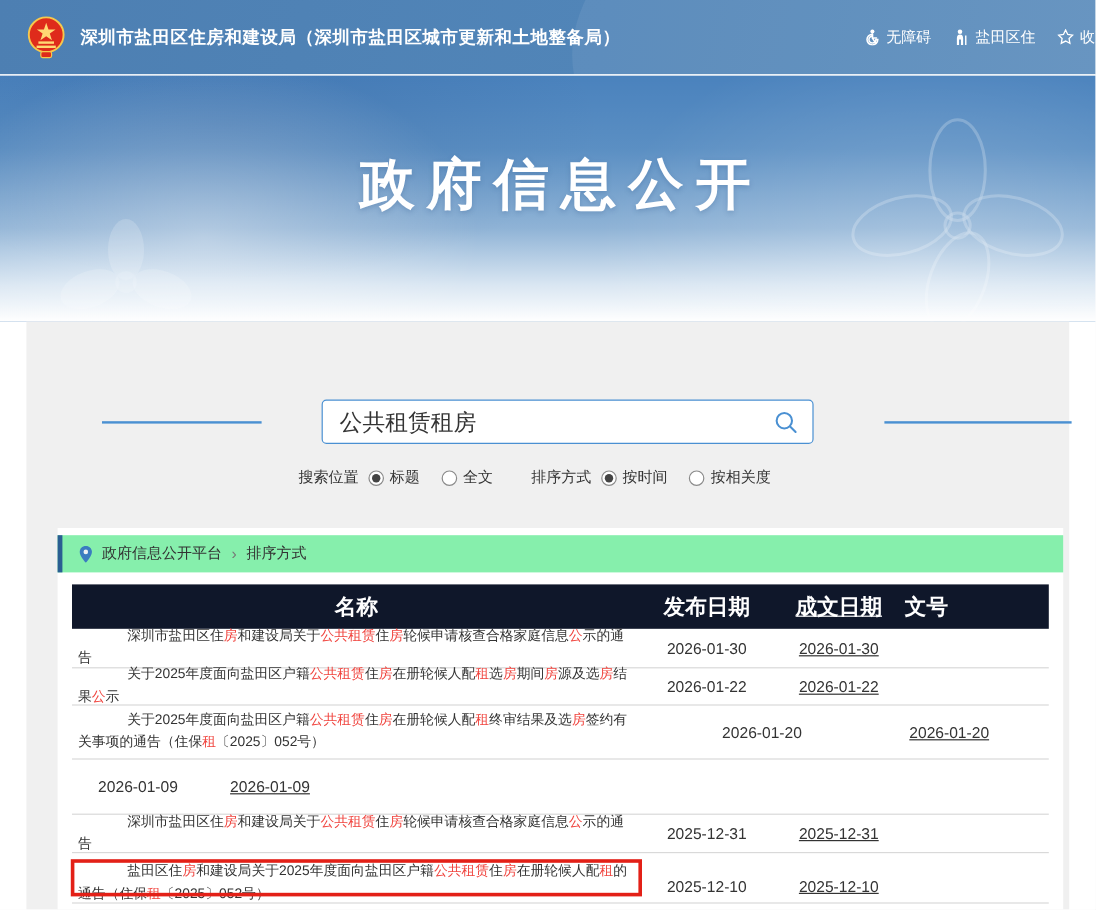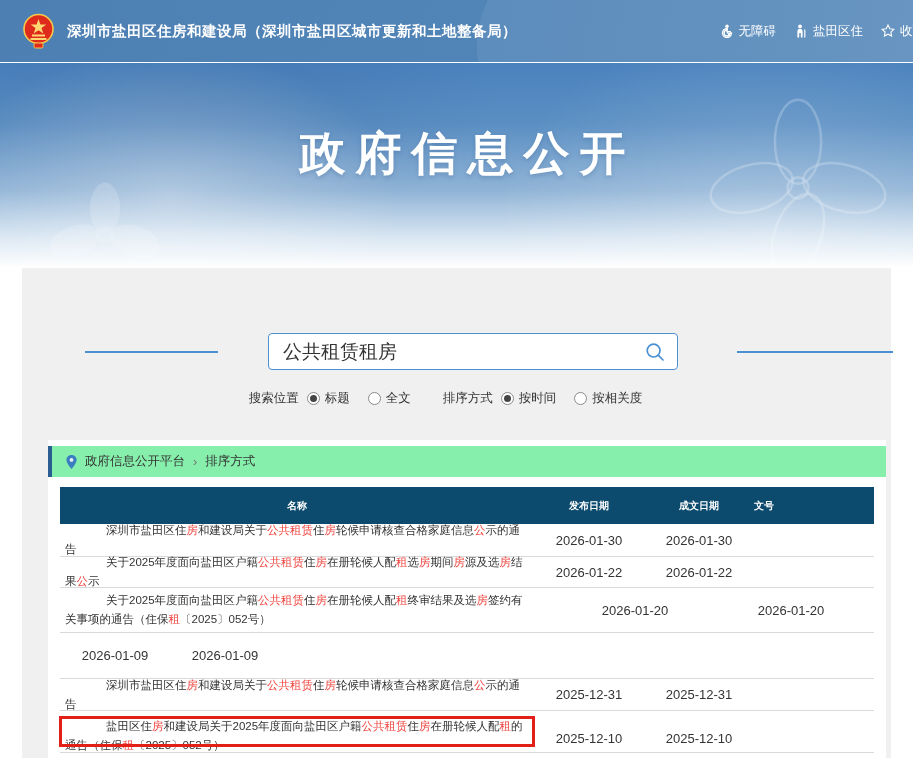--- a/index.html
+++ b/index.html
@@ -63,26 +63,26 @@
   
   .card { position:absolute; left:48px; top:440px; width:838px; height:318px; background:#fff; }
   .breadcrumb { position:absolute; left:0; top:6px; width:838px; height:31px; background:#86efac;
     display:flex; align-items:center; font-size:12.5px; color:#333; }
   .bc-stripe { width:4px; height:31px; background:#2a5e92; flex:0 0 auto; }
   .bc-pin { margin:0 8px 0 14px; width:11px; height:14px; }
   .bc-link { color:#333; text-decoration:none; cursor:pointer; }
   .bc-sep { margin:0 8px; color:#777; font-size:13px; }
 
   .rtable { position:absolute; left:12px; top:47px; width:814px; }
-  .thead { display:flex; background:#0c4a6e; color:#fff; font-weight:bold; font-size:10px; height:37px;
+  .thead { display:flex; background:#0f172a; color:#fff; font-weight:bold; font-size:18px; height:37px;
     align-items:center; }
   .th, .td { flex:0 0 auto; }
   .c-title { width:474px; }
   .c-pub { width:110px; text-align:center; }
-  .c-wri { width:110px; text-align:center; }
+  .c-wri { width:110px; text-align:center;text-decoration:underline; }
   .c-doc { width:120px; text-align:left; }
   .th.c-title { text-align:center; }
   .trow { display:flex; align-items:center; border-bottom:1px solid #d9d9d9; cursor:pointer; }
   .trow:nth-child(1) { height:33px; }
   .trow:nth-child(2) { height:31px; }
   .trow:nth-child(3) { height:45px;gap:46px; }
   .trow:nth-child(4) { height:46px; }
   .trow:nth-child(5) { height:32px; }
   .trow:nth-child(6) { height:42px; align-items:center; }
   .trow:nth-child(6) .title-inner { max-height:34px; overflow:hidden; margin-top:4px; }

